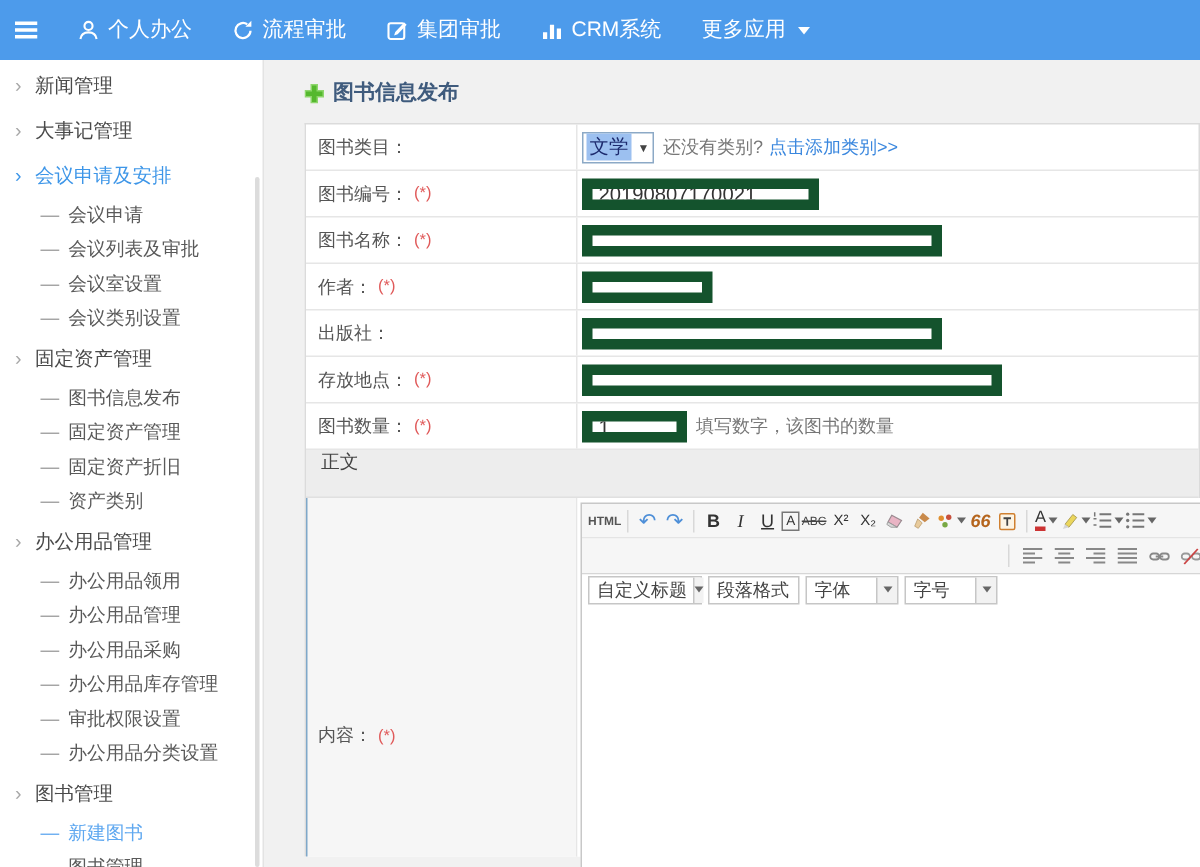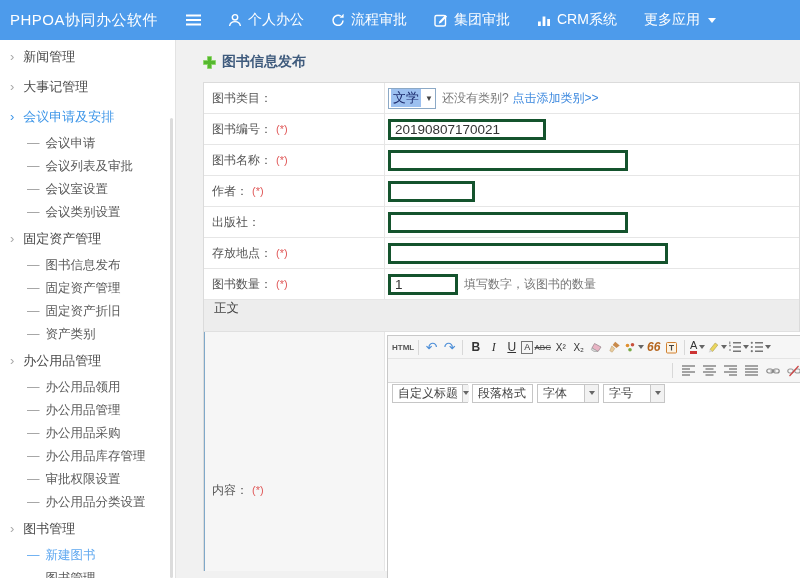--- a/index.html
+++ b/index.html
@@ -27,21 +27,21 @@
 
   
   .main { position:absolute; left:177px; top:40px; right:0; bottom:0; background:#F1F1F1; padding:13px 0 0 26px; overflow:hidden; }
   .page-title { display:flex; align-items:center; gap:6px; font-size:14px; font-weight:bold; color:#3F5B7D; height:18px;text-align:right; }
 
   .ftable { margin-top:11px; background:#fff; border:1px solid #DBDBDB; border-bottom:none; }
   .frow { display:flex; align-items:stretch; border-bottom:1px solid #E6E6E6; min-height:31px; }
   .flabel { width:181px; flex-shrink:0; display:flex; align-items:center; padding-left:8px; font-size:12px; color:#555; border-right:1px solid #E6E6E6; }
   .req { color:#E05A5A; margin-left:4px; font-size:11px; }
   .ffield { flex:1; display:flex; align-items:center; padding-left:3px; gap:6px; }
-  .inp { height:21px; border:3px solid #14532d; font-size:13.5px; padding:1px 4px; color:#333; font-family:inherit; background:#fff; }
+  .inp { height:21px; border:7px solid #14532d; font-size:13.5px; padding:1px 4px; color:#333; font-family:inherit; background:#fff; }
   .w-code{width:158px;} .w-name{width:240px;} .w-author{width:87px;} .w-pub{width:240px;} .w-loc{width:280px;} .w-qty{width:70px;}
   .hint { font-size:12px; color:#777; }
   .linkblue { font-size:12px; color:#3A87DE; text-decoration:none; cursor:pointer; }
 
   .selectbox { display:inline-flex; align-items:center; height:21px; border:1px solid #8CA9C6; background:#fff; padding:1px 2px; cursor:pointer; }
   .sel-text { background:#9CC0F0; color:#1D2B6E; font-size:13px; padding:0 2px; }
   .sel-arrow { font-size:8px; color:#444; margin-left:4px; }
 
   .body-bar { background:#EDEDED; height:32px; display:flex; align-items:flex-start; padding-left:10px; font-size:12.5px; color:#444; border-bottom:1px solid #E0E0E0; }
 
@@ -68,21 +68,20 @@
   .drop { display:inline-flex; align-items:center; height:19px; border:1px solid #C6C6C6; background:#fff; font-size:12px; color:#444; cursor:pointer;margin-top:45px; }
   .drop .dtext { padding:0 4px 0 5px; white-space:nowrap; }
   .drop .dd { width:14px; align-self:stretch; border-left:1px solid #C6C6C6; display:flex; align-items:center; justify-content:center; background:#F2F2F2; }
   .editor-content { height:200px; background:#fff; cursor:text; }
   svg { display:block; }
 </style>
 </head>
 <body>
 
 <div class="topbar">
-  <div class="brand">PHPOA协同办公软件</div>
   <div class="hamburger">
     <svg width="15" height="14" viewBox="0 0 15 14">
         <path d="M0 2.5h15M0 7h15M0 11.5h15" stroke="#fff" stroke-width="2.2"></path>
       </svg>
   </div>
   <div class="topnav">
     <div class="nav-item">
       <span>
         <svg width="14" height="14" viewBox="0 0 14 14">
             <circle cx="7" cy="4.3" r="2.7" fill="none" stroke="#fff" stroke-width="1.4"></circle>

